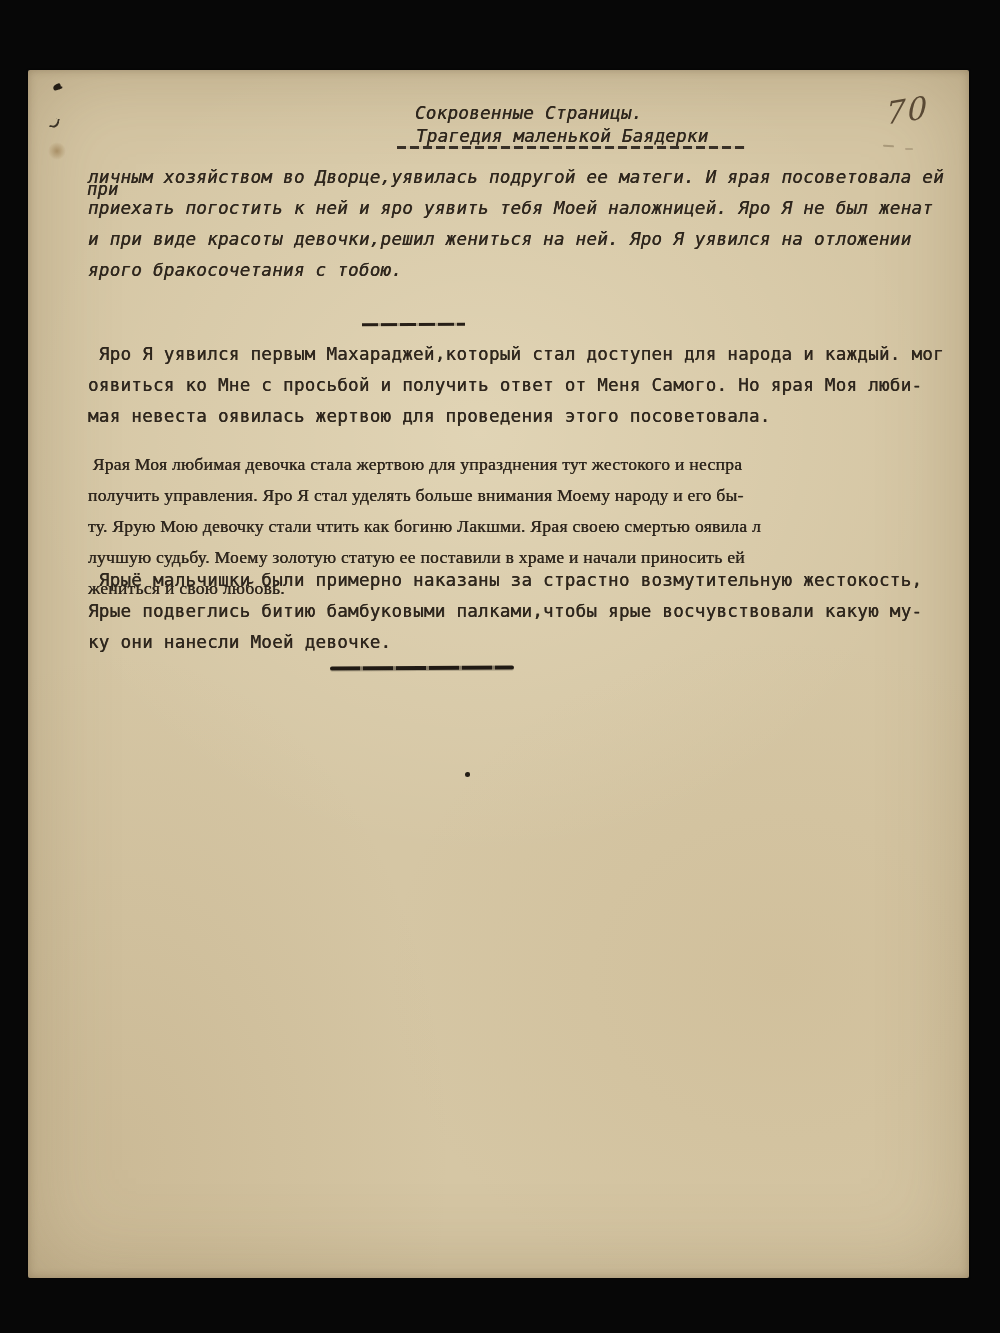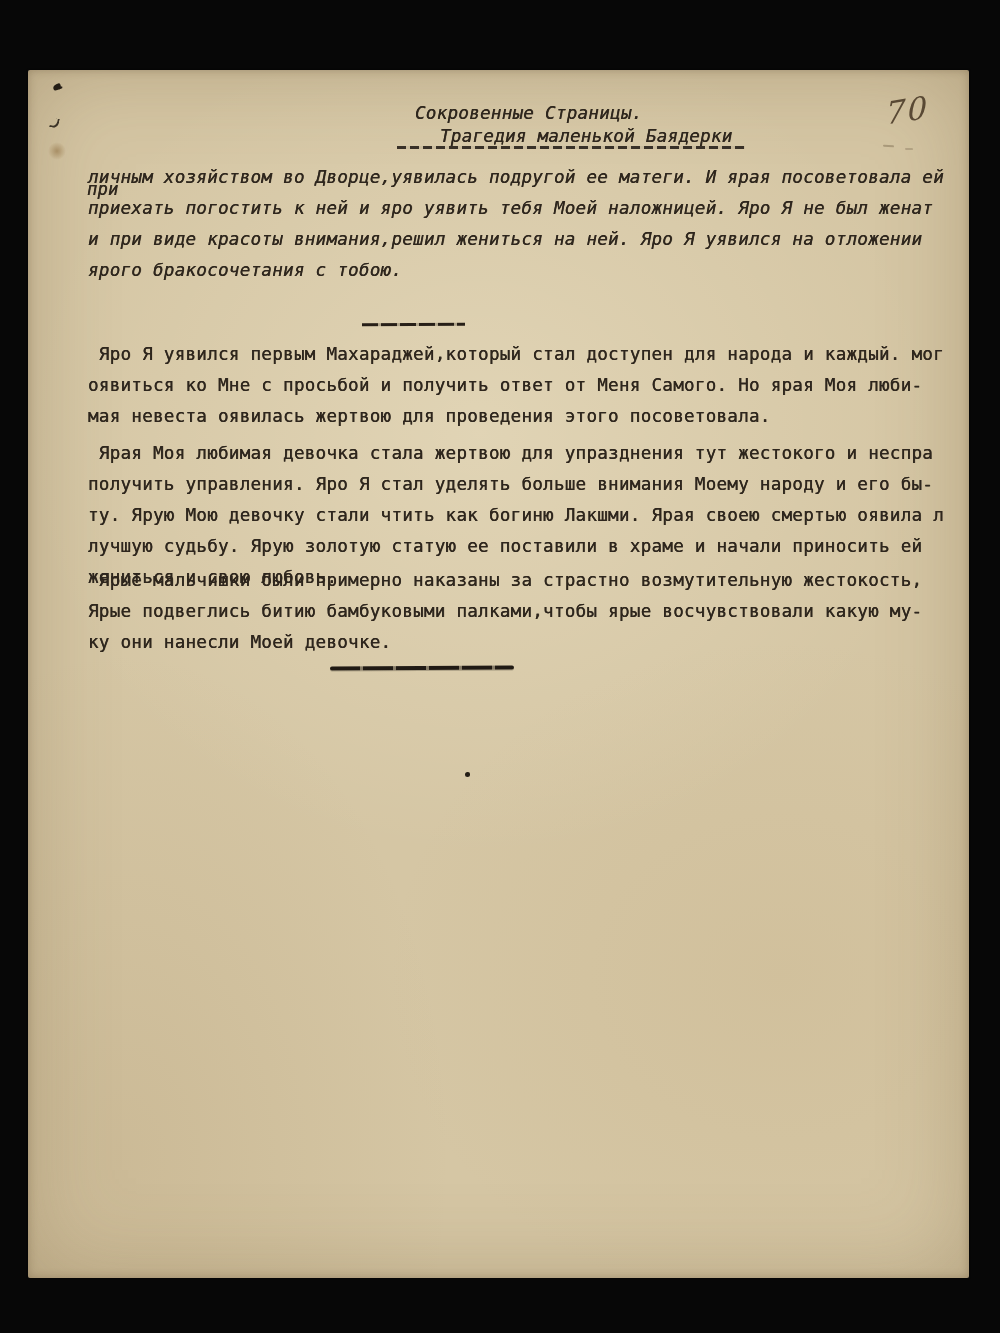--- a/index.html
+++ b/index.html
@@ -98,45 +98,45 @@
   <div class="stain"></div>
   <div class="ink-dot"></div>
 
   <div class="page-number">70</div>
   <div class="pencil-dash" style="left:855px;top:75px;width:11px;opacity:.4;transform:rotate(4deg);"></div>
   <div class="pencil-dash" style="left:877px;top:78px;width:8px;opacity:.3;transform:rotate(2deg);"></div>
 
   <div class="title-block" style="left:387px;top:28px;">
     <div class="tline">Сокровенные Страницы.</div>
   </div>
-  <div class="title-block" style="left:412px;top:51px;">
+  <div class="title-block" style="left:388px;top:51px;">
     <div class="tline">Трагедия маленькой Баядерки</div>
   </div>
   <div class="dashed-underline" style="left:369px;top:76px;width:348px;"></div>
 
   <div class="para" style="top:92px;font-style:italic;">
     <div class="tline">личным хозяйством во Дворце,уявилась подругой ее матеги. И ярая посоветовала ей</div>
     <div class="tline"><span class="insert-over">при</span><span>приехать погостить к ней и яро уявить тебя Моей наложницей. Яро Я не был женат</span></div>
-    <div class="tline">и при виде красоты внимания,решил жениться на ней. Яро Я уявился на отложении</div>
+    <div class="tline">и при виде красоты девочки,решил жениться на ней. Яро Я уявился на отложении</div>
     <div class="tline">ярого бракосочетания с тобою.</div>
   </div>
 
   <div class="section-separator" style="left:334px;top:253px;width:103px;"></div>
 
   <div class="para" style="top:269px;">
     <div class="tline"> Яро Я уявился первым Махараджей,который стал доступен для народа и каждый. мог</div>
     <div class="tline">оявиться ко Мне с просьбой и получить ответ от Меня Самого. Но ярая Моя люби-</div>
     <div class="tline">мая невеста оявилась жертвою для проведения этого посоветовала.</div>
   </div>
 
-  <div class="para" style="top:368px;">
+  <div class="para" style="top:379px;font-family:Liberation Serif, serif;">
     <div class="tline"> Ярая Моя любимая девочка стала жертвою для упразднения тут жестокого и неспра</div>
     <div class="tline">получить управления. Яро Я стал уделять больше внимания Моему народу и его бы-</div>
     <div class="tline">ту. Ярую Мою девочку стали чтить как богиню Лакшми. Ярая своею смертью оявила л</div>
-    <div class="tline">лучшую судьбу. Ярую золотую статую ее поставили в храме и начали приносить ей</div>
+    <div class="tline">лучшую судьбу. Моему золотую статую ее поставили в храме и начали приносить ей</div>
     <div class="tline">жениться и свою любовь.</div>
   </div>
 
   <div class="para" style="top:495px;">
     <div class="tline"> Ярыё мальчишки были примерно наказаны за страстно возмутительную жестокость,</div>
     <div class="tline">Ярые подвеглись битию бамбуковыми палками,чтобы ярые восчувствовали какую му-</div>
     <div class="tline">ку они нанесли Моей девочке.</div>
   </div>
 
   <div class="end-separator" style="left:302px;top:596px;width:184px;"></div>

